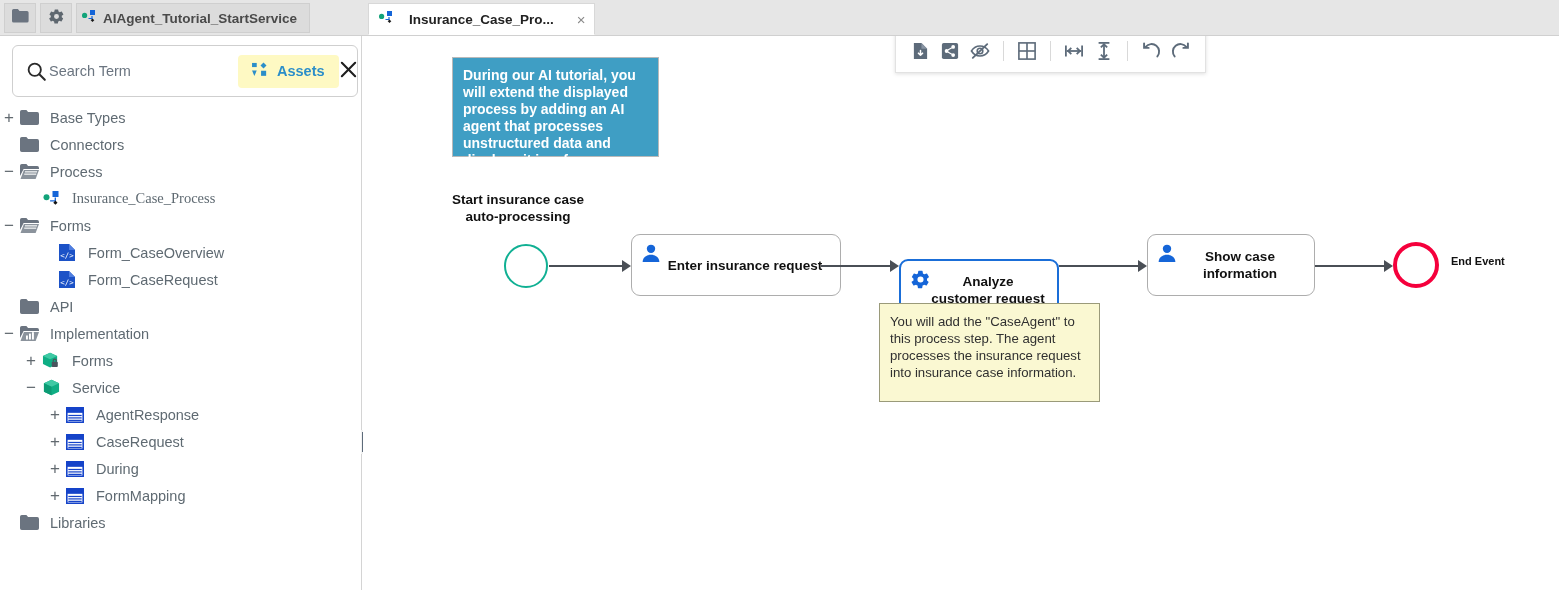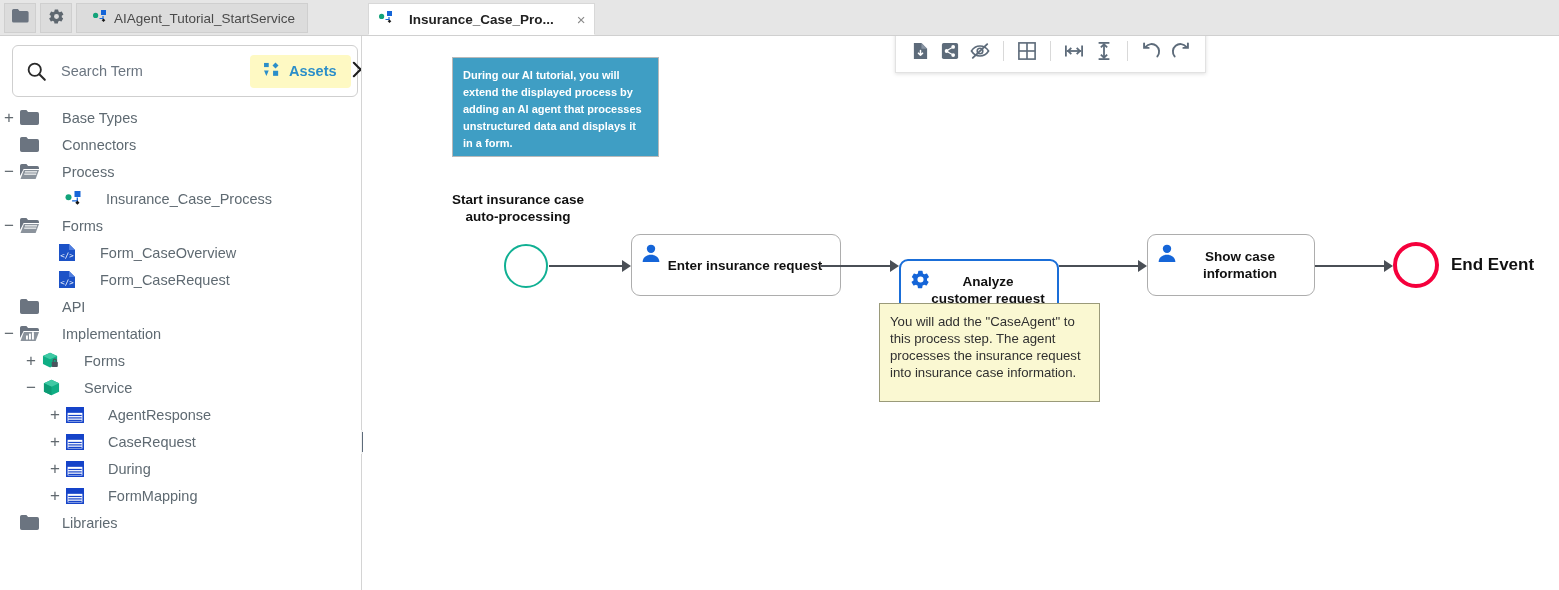--- a/index.html
+++ b/index.html
@@ -33,24 +33,25 @@
   #btn-folder { left: 4px; }
   #btn-gear   { left: 40px; }
 
   .app-tab {
     position: absolute; top: 3px;
     height: 30px;
     background: #dcdcdc;
     border: 1px solid #cfcfcf;
     box-sizing: border-box;
     display: flex; align-items: center; gap: 7px;
-    padding: 0 12px 0 16px;
+    padding: 0 12px 0 5px;
     font-size: 13.5px; color: #4a4a4a;
     cursor: pointer;
     white-space: nowrap;
+    font-weight: bold;
   }
   #tab-service { left: 76px; }
 
   .doc-tab {
     position: absolute; top: 3px; left: 368px;
     height: 32px;
     background: #ffffff;
     border: 1px solid #d8d8d8;
     border-bottom: 1px solid #ffffff;
     box-sizing: border-box;
@@ -81,21 +82,21 @@
     background: #fff;
     box-sizing: border-box;
     display: flex; align-items: center;
   }
   #search-icon { margin-left: 13px; display:flex; }
   #search-input {
     flex: 1;
     border: none; outline: none;
     font-size: 14.5px; color: #5f6a72;
     font-family: "Liberation Sans", sans-serif;
-    margin-left: 12px;
+    margin-left: 0;
     background: transparent;
   }
   #search-input::placeholder { color: #6b7580; opacity: 1; }
   #assets-btn {
     display: flex; align-items: center; gap: 8px;
     background: #fef9c3;
     border-radius: 4px;
     padding: 7px 14px;
     font-size: 14.5px; font-weight: bold; color: #2b8ec9;
     cursor: pointer;
@@ -118,21 +119,21 @@
     color: #5f6a72;
     cursor: pointer;
     white-space: nowrap;
   }
   .t-row .twisty {
     width: 18px; text-align: center;
     font-size: 17px; color: #61696f; line-height: 1;
     flex: 0 0 auto;
   }
   .t-row .t-ico { width: 22px; display:flex; align-items:center; justify-content:center; flex:0 0 auto; }
-  .t-row .t-lbl { margin-left: 22px; }
+  .t-row .t-lbl { margin-left: 10px; }
 
   
   #splitter {
     position: absolute; left: 361px; top: 430px;
     width: 7px; height: 24px;
     display: flex; gap: 2px; align-items: center; justify-content: center;
     cursor: col-resize;
     background: #f2f2f2;
   }
   #splitter i { display:block; width: 2px; height: 20px; background: #5d6b7a; }
@@ -164,21 +165,21 @@
   .ft-sep { width: 1px; height: 20px; background: #d9d9d9; margin: 0 5px; }
 
   
   #info-box {
     position: absolute; left: 89px; top: 21px;
     width: 207px; height: 100px;
     background: #3f9ec4;
     border: 1px solid #b9b9b9;
     box-sizing: border-box;
     color: #ffffff;
-    font-size: 11px; font-weight: bold;
+    font-size: 14px; font-weight: bold;
     line-height: 17px;
     padding: 9px 10px;
   }
 
   
   #note-box {
     position: absolute; left: 516px; top: 267px;
     width: 221px; height: 99px;
     background: #faf8d2;
     border: 1px solid #9a9a7a;
@@ -209,21 +210,21 @@
     width: 44px; height: 44px;
     border: 2.5px solid #10b093;
   }
   #end-event {
     left: 1030px; top: 206px;
     width: 46px; height: 46px;
     border: 4px solid #f5003c;
   }
   #end-event-label {
     position: absolute; left: 1088px; top: 219px;
-    font-size: 17px; font-weight: bold; color: #111;
+    font-size: 11px; font-weight: bold; color: #111;
   }
 
   
   .task {
     position: absolute;
     height: 62px;
     background: #ffffff;
     border: 1.4px solid #adadad;
     border-radius: 9px;
     box-sizing: border-box;
@@ -357,21 +358,21 @@
         <span class="t-ico">
           <svg width="19" height="15" viewBox="0 0 19 15">
             <path d="M0 1.8A1.8 1.8 0 0 1 1.8 0h4.6l1.7 2.1h9.1A1.8 1.8 0 0 1 19 3.9v1H3.6L0 12Z" fill="#6b7480"></path>
             <path d="M3.9 6h15.1l-3.4 9H0.5Z" fill="#8b939c"></path>
             <rect x="5" y="7.3" width="12" height="1.1" fill="#fff"></rect>
             <rect x="4.2" y="9.6" width="12" height="1.1" fill="#fff"></rect>
           </svg>
         </span>
         <span class="t-lbl">Process</span>
       </div>
-      <div class="t-row" style="padding-left: 44px;">
+      <div class="t-row" style="padding-left: 22px; font-family: Liberation Serif, serif;">
         <span class="twisty"></span>
         <span class="t-ico">
           <svg width="17" height="15" viewBox="0 0 16 15">
             <rect x="9" y="0" width="6" height="6" fill="#1565d8"></rect>
             <circle cx="3" cy="6.2" r="3" fill="#12a37a"></circle>
             <path d="M11.8 6.6v3.2H6.6" stroke="#1565d8" stroke-width="1.3" fill="none"></path>
             <path d="M11.9 9.6l2.1 2.1-2.1 2.1-2.1-2.1Z" fill="#141414"></path>
           </svg>
         </span>
         <span class="t-lbl">Insurance_Case_Process</span>

